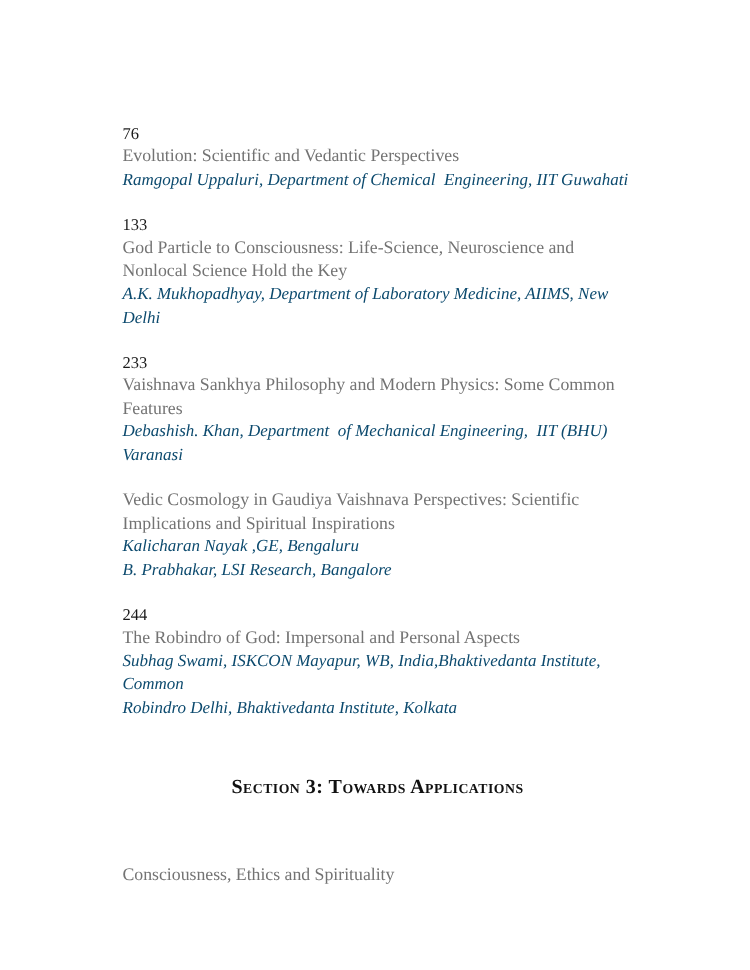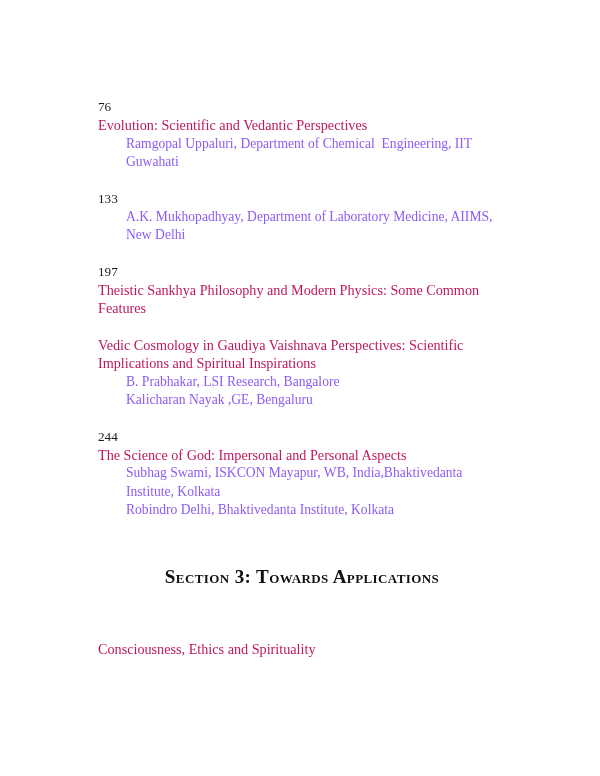--- a/index.html
+++ b/index.html
@@ -37,37 +37,37 @@
 
   .entry-page {
     font-size: 13.2px;
     line-height: 18px;
     color: #1a1a1a;
   }
 
   .entry-title {
     font-size: 14.2px;
     line-height: 18.5px;
-    color: #be185d;
+    color: #737373;
   }
 
   .entry-author {
+    font-style: italic;
     font-size: 13.6px;
     line-height: 18.5px;
-    color: #8b5cf6;
+    color: #0c4a6e;
     white-space: pre-wrap;
-    margin-left: 28px;
   }
 
   
   .section-heading {
     text-align: center;
     font-variant: small-caps;
     font-weight: bold;
-    font-size: 19px;
+    font-size: 16px;
     letter-spacing: 0.4px;
     color: #111111;
     margin-top: 46px;
     margin-bottom: 52px;
     width: 100%;
   }
 </style>
 </head>
 <body>
 
@@ -75,38 +75,40 @@
   <div class="content">
 
     <div class="toc-entry">
       <div class="entry-page">76</div>
       <div class="entry-title">Evolution: Scientific and Vedantic Perspectives</div>
       <div class="entry-author">Ramgopal Uppaluri, Department of Chemical  Engineering, IIT Guwahati</div>
     </div>
 
     <div class="toc-entry">
       <div class="entry-page">133</div>
+      <div class="entry-title">God Particle to Consciousness: Life-Science, Neuroscience and Nonlocal Science Hold the Key</div>
       <div class="entry-author">A.K. Mukhopadhyay, Department of Laboratory Medicine, AIIMS, New Delhi</div>
     </div>
 
     <div class="toc-entry">
-      <div class="entry-page">197</div>
-      <div class="entry-title">Theistic Sankhya Philosophy and Modern Physics: Some Common Features</div>
+      <div class="entry-page">233</div>
+      <div class="entry-title">Vaishnava Sankhya Philosophy and Modern Physics: Some Common Features</div>
+      <div class="entry-author">Debashish. Khan, Department  of Mechanical Engineering,  IIT (BHU) Varanasi</div>
     </div>
 
     <div class="toc-entry">
       <div class="entry-title">Vedic Cosmology in Gaudiya Vaishnava Perspectives: Scientific Implications and Spiritual Inspirations</div>
+      <div class="entry-author">Kalicharan Nayak ,GE, Bengaluru</div>
       <div class="entry-author">B. Prabhakar, LSI Research, Bangalore</div>
-      <div class="entry-author">Kalicharan Nayak ,GE, Bengaluru</div>
     </div>
 
     <div class="toc-entry">
       <div class="entry-page">244</div>
-      <div class="entry-title">The Science of God: Impersonal and Personal Aspects</div>
-      <div class="entry-author">Subhag Swami, ISKCON Mayapur, WB, India,Bhaktivedanta Institute, Kolkata</div>
+      <div class="entry-title">The Robindro of God: Impersonal and Personal Aspects</div>
+      <div class="entry-author">Subhag Swami, ISKCON Mayapur, WB, India,Bhaktivedanta Institute, Common</div>
       <div class="entry-author">Robindro Delhi, Bhaktivedanta Institute, Kolkata</div>
     </div>
 
     <div class="section-heading">Section 3: Towards Applications</div>
 
     <div class="toc-entry">
       <div class="entry-title">Consciousness, Ethics and  Spirituality</div>
     </div>
 
   </div>

